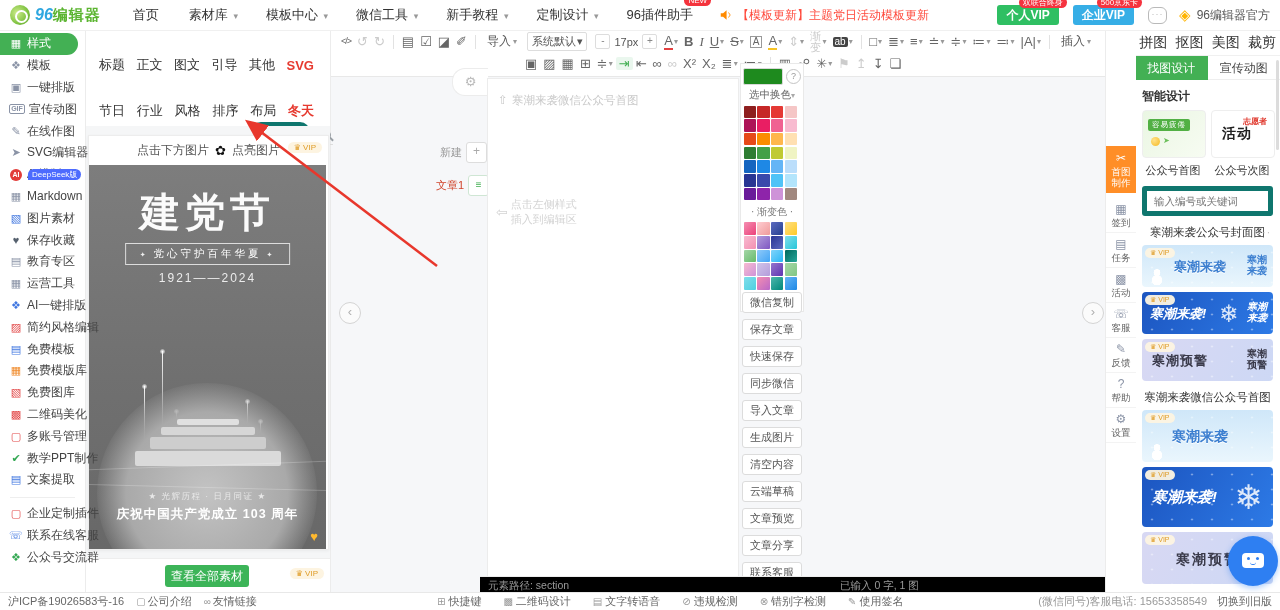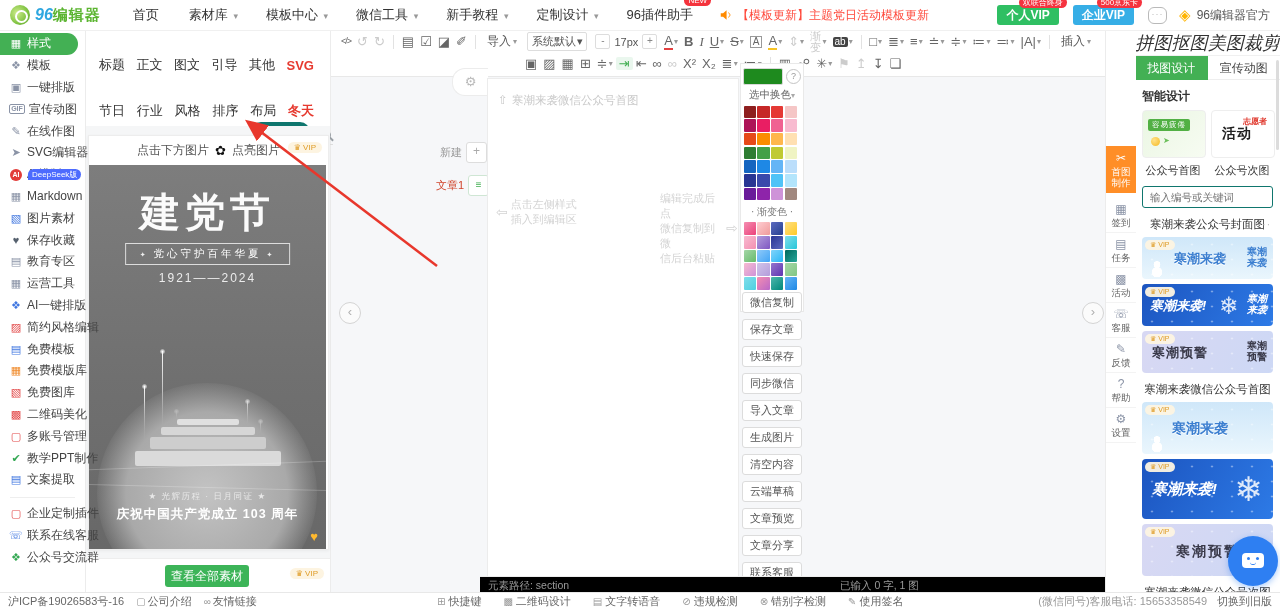--- a/index.html
+++ b/index.html
@@ -166,38 +166,38 @@
   .rstrip{position:absolute;left:1105px;top:30px;width:30px;height:562px;background:#fff;border-left:1px solid #ececec;z-index:5;}
   .rs-list{padding-top:116px;}
   .rs-it{display:flex;flex-direction:column;align-items:center;justify-content:center;padding:4px 0;border-bottom:1px solid #f3f3f3;cursor:pointer;}
   .rs-g{font-size:12px;color:#8a93a6;line-height:14px;}
   .rs-t{font-size:9.5px;color:#666;width:22px;text-align:center;line-height:11px;margin-top:1px;}
   .rs-it.hot{background:#ff8e27;border-bottom:0;margin-bottom:5px;padding:5px 0;}
   .rs-it.hot .rs-g,.rs-it.hot .rs-t{color:#fff;}
   
   .rpanel{position:absolute;left:1135px;top:30px;width:145px;height:562px;background:#fff;z-index:4;overflow:hidden;}
   .rp-tabs{display:flex;justify-content:space-around;align-items:center;height:25px;border-bottom:1px solid #f0f0f0;}
-  .rp-tab{font-size:18px;color:#333;cursor:pointer;font-style:italic;}
+  .rp-tab{font-size:14px;color:#333;cursor:pointer;}
   .rp-subtabs{display:flex;height:24px;}
   .rp-sub{flex:1;text-align:center;line-height:24px;font-size:12px;cursor:pointer;background:#fff;color:#444;border-bottom:1px solid #eee;}
   .rp-sub.on{background:#43b054;color:#fff;border-bottom:0;}
   .rp-body{padding:6px 7px 0 7px;}
   .rp-h{font-size:12px;font-weight:bold;color:#333;margin:2px 0 5px 0;}
   .smart-row{display:flex;justify-content:space-between;}
   .scard{width:62px;cursor:pointer;}
   .sthumb{width:62px;height:46px;border:1px solid #eee;border-radius:4px;overflow:hidden;position:relative;}
   .sth1{background:linear-gradient(135deg,#eaf6e3,#f7fcf2);}
   .gpill{position:absolute;left:5px;top:8px;background:#52b044;color:#fff;font-size:7.5px;border-radius:2px;padding:1px 4px;letter-spacing:1px;}
   .coin{position:absolute;left:8px;top:26px;width:9px;height:9px;border-radius:50%;background:radial-gradient(circle at 35% 35%,#ffe28a,#f5b821);}
   .coin-arrow{position:absolute;left:20px;top:25px;font-size:8px;color:#6abf59;}
   .sth2{background:#fff;}
   .vol-red{position:absolute;right:7px;top:5px;font-size:8px;color:#e03a2f;font-weight:bold;}
   .vol-black{position:absolute;left:10px;top:14px;font-size:14px;color:#222;font-weight:bold;letter-spacing:1px;}
   .slabel{text-align:center;font-size:11px;color:#333;margin-top:5px;}
-  .rp-search{display:flex;align-items:center;border:1px solid #0f766e;border-radius:3px;height:20px;margin-top:8px;padding:0 5px;}
+  .rp-search{display:flex;align-items:center;border:5px solid #0f766e;border-radius:3px;height:20px;margin-top:8px;padding:0 5px;}
   .rp-search input{border:0;outline:0;flex:1;font-size:10.5px;color:#333;background:transparent;font-family:inherit;}
   .rp-sec-head{display:flex;align-items:center;justify-content:center;position:relative;font-size:11.5px;color:#333;margin:9px 0 2px 0;}
   .rp-sec-head .more{position:absolute;right:2px;color:#c0c0c0;font-size:10px;letter-spacing:1px;cursor:pointer;}
   .bn{position:relative;width:131px;height:42px;border-radius:4px;margin:5px 0;overflow:hidden;cursor:pointer;}
   .bn::after{content:"";position:absolute;inset:0;background-image:radial-gradient(rgba(255,255,255,.75) 1px,transparent 1.6px);background-size:20px 15px;opacity:.55;}
   .bn-vip{position:absolute;left:3px;top:3px;z-index:2;background:rgba(253,244,225,.95);border-radius:8px;padding:0 5px;font-size:7px;color:#df9c27;line-height:10px;}
   .bn-main{position:absolute;z-index:1;font-weight:bold;}
   .bn-side{position:absolute;z-index:1;font-weight:bold;width:22px;line-height:11px;font-size:10px;right:5px;top:9px;text-align:center;}
   .bn-flake{position:absolute;z-index:0;color:rgba(255,255,255,.85);}
   .bn-light,.bn-light2{background:linear-gradient(180deg,#cfe7f9,#eaf6fd);}
@@ -737,24 +737,20 @@
       <span class="st-label">文章1</span>
       <span class="st-box">≡</span>
     </div>
 
     <div class="page">
       <div class="ph-top"><span class="aro">⇧</span><span>寒潮来袭微信公众号首图</span></div>
       <div class="hint hint-l">
         <span class="aro">⇦</span>
         <span><span>点击左侧样式</span><br><span>插入到编辑区</span></span>
       </div>
-      <div class="hint hint-r">
-        <span><span>编辑完成后点</span><br><span>微信复制到微</span><br><span>信后台粘贴</span></span>
-        <span class="aro">⇨</span>
-      </div>
     </div>
 
     <div class="navcirc nc-l">‹</div>
     <div class="navcirc nc-r">›</div>
 
     <div class="cpanel">
       <div class="ccard">
         <div class="cur-row">
           <span class="cur-sw" id="curColor" style="background: rgb(30, 138, 30);"></span>
           <span class="qmark">?</span>

